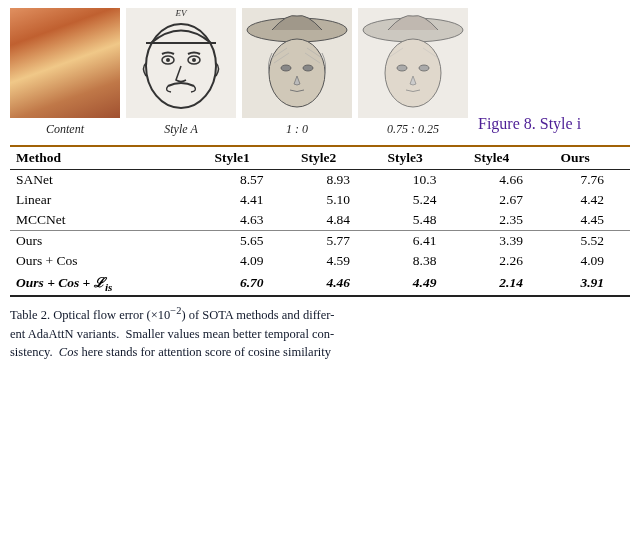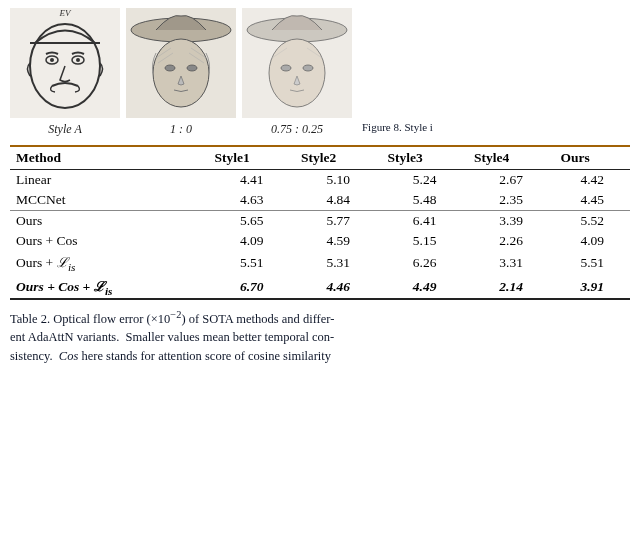--- a/index.html
+++ b/index.html
@@ -27,22 +27,22 @@
     }
 
     .caption {
       font-size: 12px;
       font-style: italic;
       text-align: center;
       color: #222;
     }
 
     .figure-label {
-      font-size: 11px;
-      color: #0f172a;
+      font-size: 16px;
+      color: #4c1d95;
       padding-left: 4px;
       align-self: flex-end;
       padding-bottom: 4px;
       white-space: nowrap;
     }
 
     .right-section {
       display: flex;
       flex-direction: column;
       justify-content: flex-end;
@@ -125,20 +125,25 @@
     .lena-bg {
       background: linear-gradient(160deg, #e8a060 0%, #c06030 30%, #f0d090 50%, #c88050 70%, #a05030 100%);
     }
   </style>
 </head>
 <body>
 
 <div>
   <div class="top-section">
 
+    <div class="image-block">
+      <div class="img-box lena-bg" style="width:110px;height:110px;background:linear-gradient(160deg,#e09060 0%,#c06030 25%,#f0c888 50%,#c07848 75%,#a05030 100%);">
+      </div>
+      <span class="caption">Content</span>
+    </div>
 
     <div class="image-block">
       <div class="img-box" style="width:110px;height:110px;background:#f0ede8;position:relative;font-style:italic;">
         <svg width="110" height="110" viewBox="0 0 110 110" style="position:absolute;inset:0;">
 
           <ellipse cx="55" cy="58" rx="35" ry="42" fill="none" stroke="#333" stroke-width="2"></ellipse>
 
           <path d="M25,35 Q55,10 85,35" fill="none" stroke="#333" stroke-width="2"></path>
           <line x1="20" y1="35" x2="90" y2="35" stroke="#333" stroke-width="2"></line>
 
@@ -231,20 +236,28 @@
         <th>Method</th>
         <th>Style1</th>
         <th>Style2</th>
         <th>Style3</th>
         <th>Style4</th>
         <th>Ours</th>
       </tr>
     </thead>
     <tbody>
 
+      <tr class="separator-below" style="border-bottom:none;">
+        <td>SANet</td>
+        <td>8.57</td>
+        <td>8.93</td>
+        <td>10.3</td>
+        <td>4.66</td>
+        <td>7.76</td>
+      </tr>
       <tr>
         <td>Linear</td>
         <td>4.41</td>
         <td>5.10</td>
         <td>5.24</td>
         <td>2.67</td>
         <td>4.42</td>
       </tr>
       <tr style="border-bottom:1px solid #888;">
         <td>MCCNet</td>
@@ -260,31 +273,23 @@
         <td>5.65</td>
         <td>5.77</td>
         <td>6.41</td>
         <td>3.39</td>
         <td>5.52</td>
       </tr>
       <tr>
         <td>Ours + Cos</td>
         <td>4.09</td>
         <td>4.59</td>
-        <td>5.15</td>
+        <td>8.38</td>
         <td>2.26</td>
         <td>4.09</td>
-      </tr>
-      <tr>
-        <td>Ours + <span class="math-italic">ℒ<sub>is</sub></span></td>
-        <td>5.51</td>
-        <td>5.31</td>
-        <td>6.26</td>
-        <td>3.31</td>
-        <td>5.51</td>
       </tr>
       <tr class="last-row">
         <td><em>Ours + Cos + ℒ<sub>is</sub></em></td>
         <td>6.70</td>
         <td>4.46</td>
         <td>4.49</td>
         <td>2.14</td>
         <td>3.91</td>
       </tr>
     </tbody>

